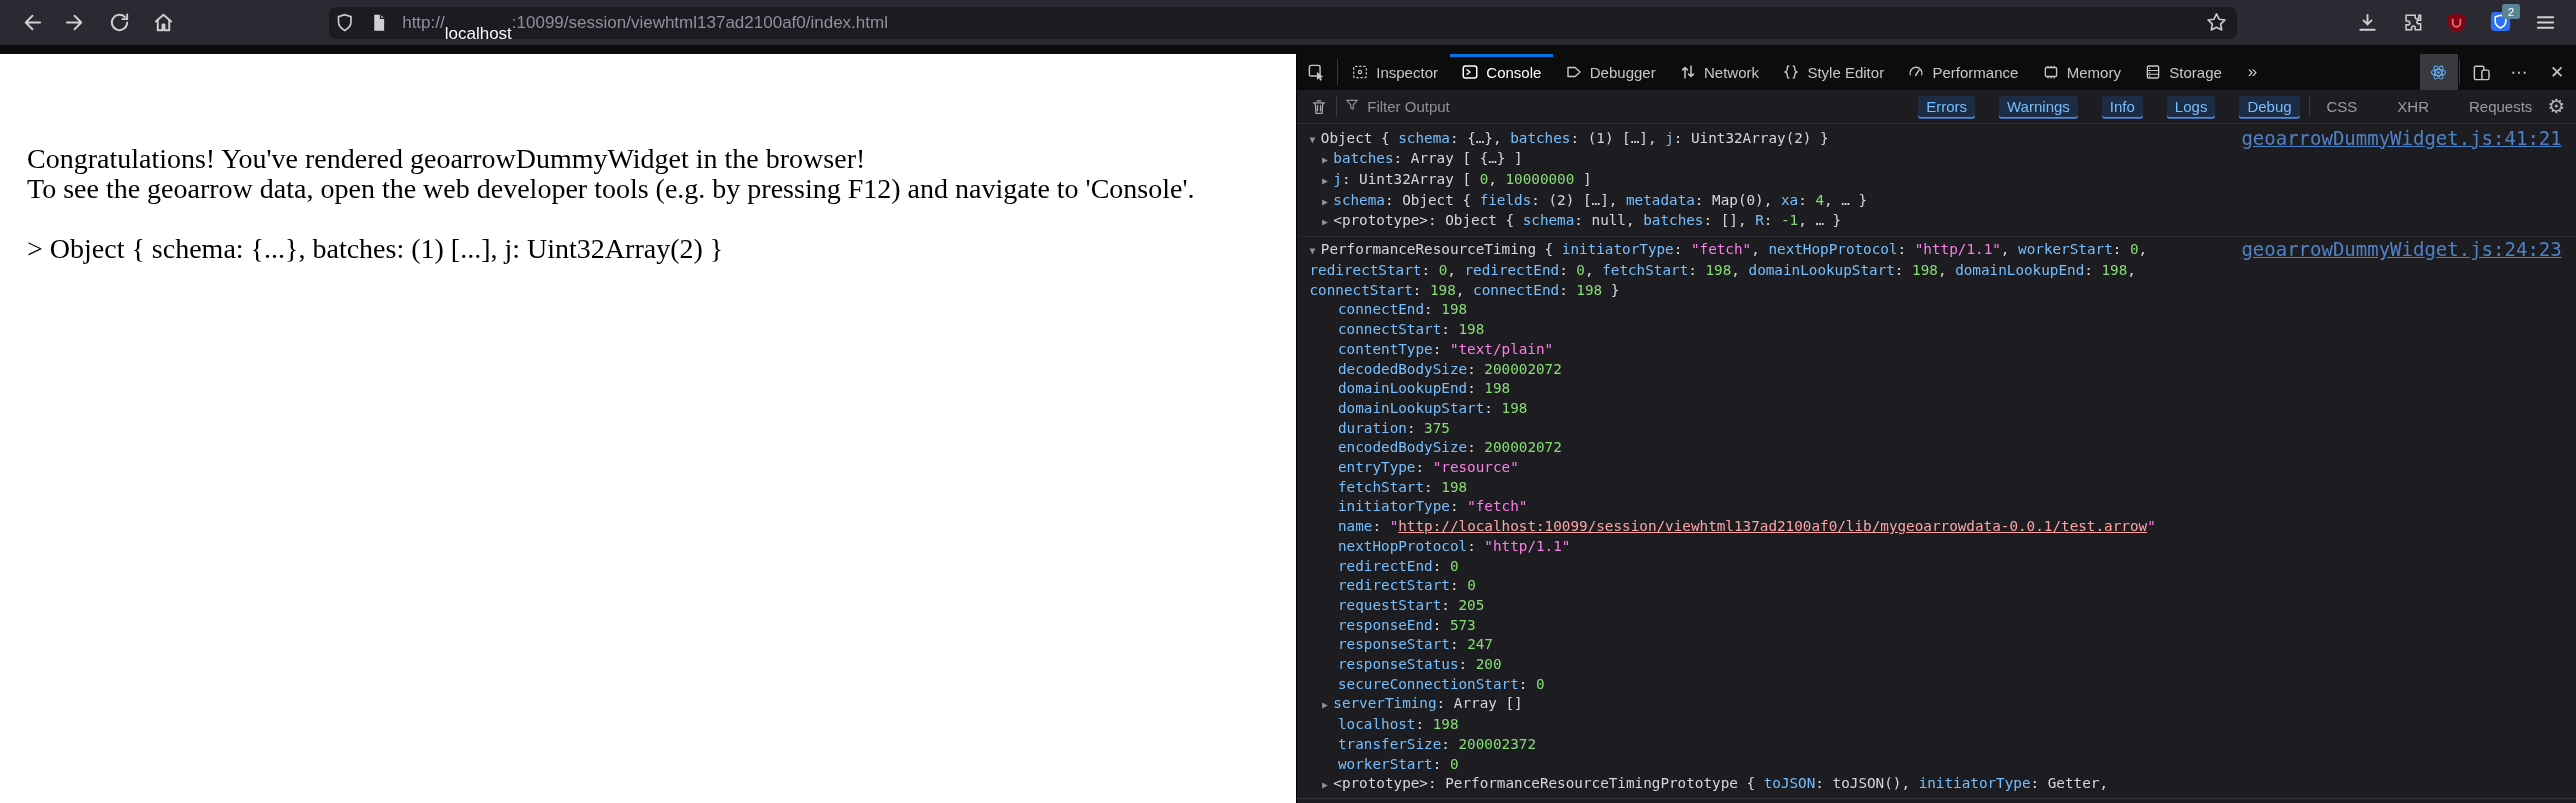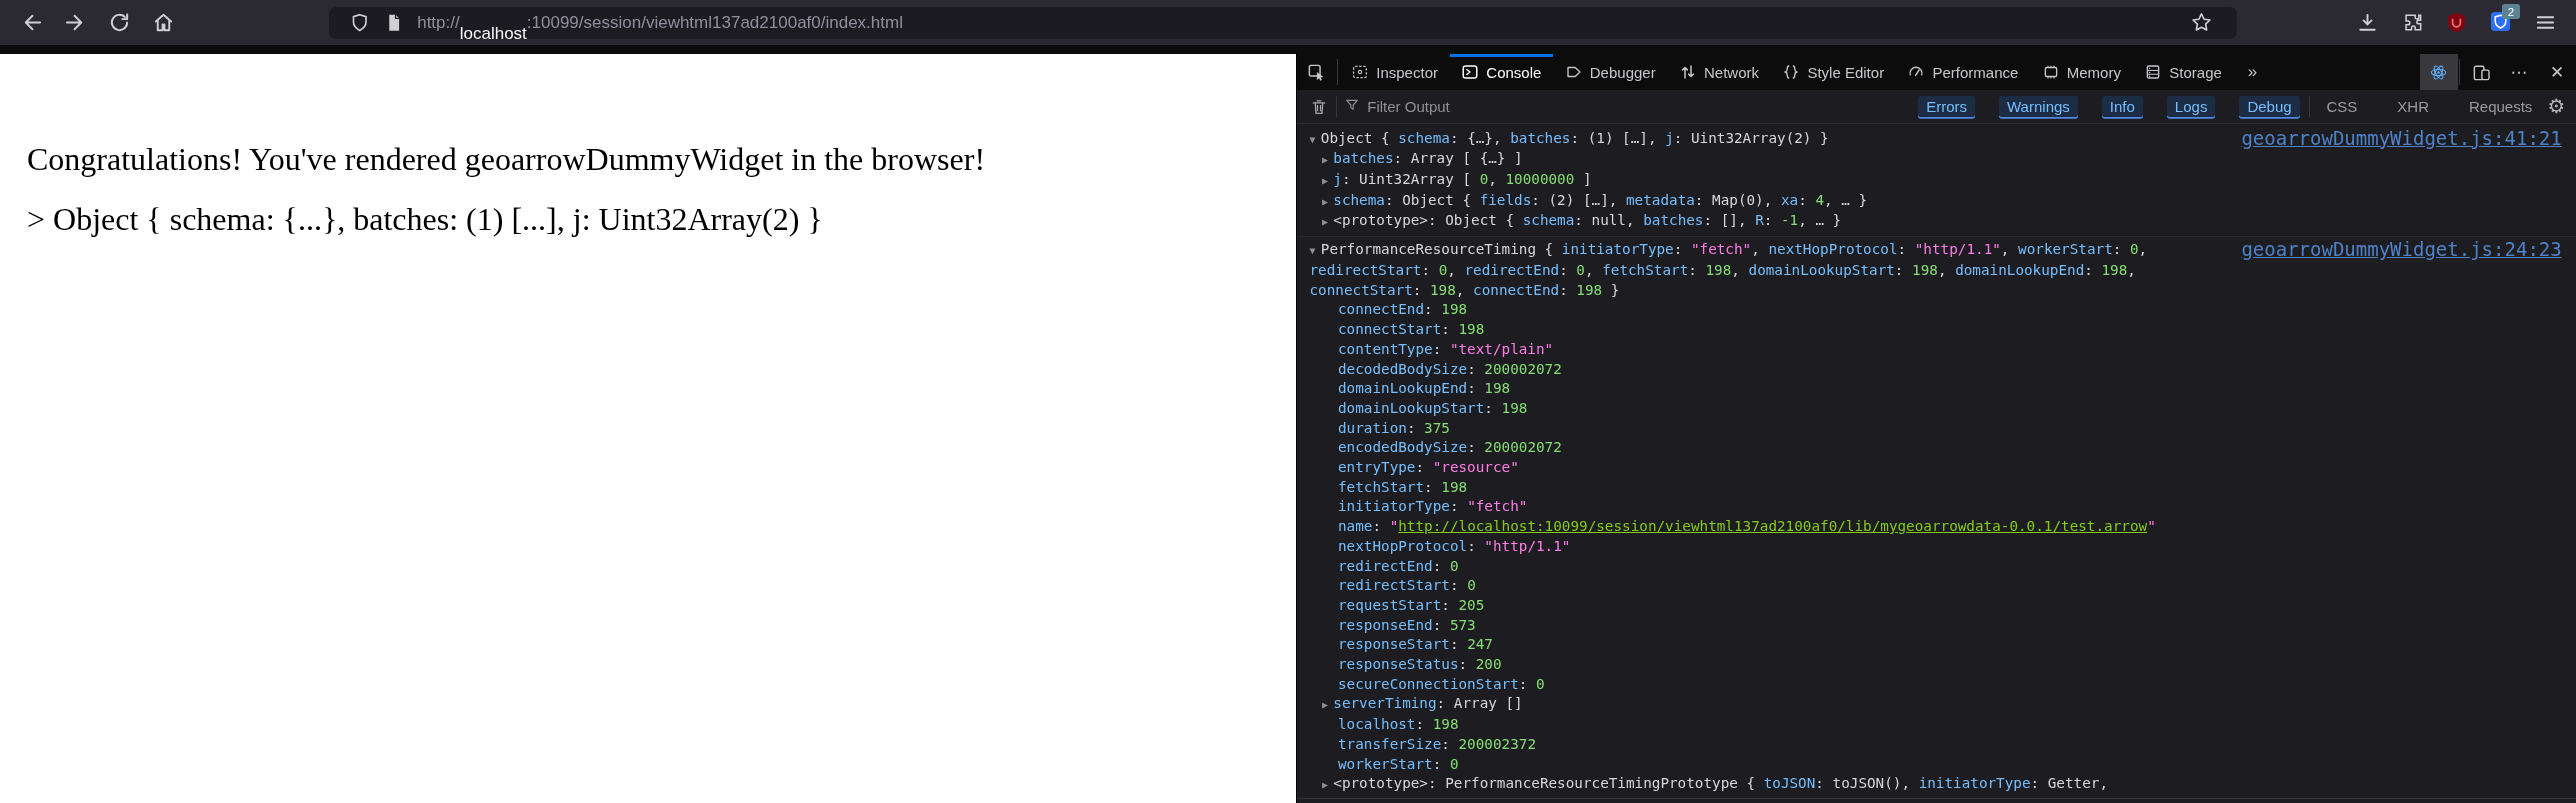--- a/index.html
+++ b/index.html
@@ -8,33 +8,33 @@
 
   
   .browser-toolbar { position:absolute; top:0; left:0; right:0; height:45px; background:#2b2a33;
                      display:flex; align-items:center; padding:0 16px; box-sizing:border-box; }
   .dark-strip { position:absolute; top:45px; left:0; right:0; height:9px; background:#0c0c0d; }
   .tbbtn { width:30px; height:30px; display:flex; align-items:center; justify-content:center;
            color:#d0cfd4; margin-right:14.3px; border-radius:3.6px; flex:0 0 auto; }
   .tbbtn svg { width:23px; height:23px; }
   .spacer1 { flex:0 0 136px; } .spacer2 { flex:0 0 116px; }
   .urlbar { flex:1 1 auto; height:32px; background:#1c1b22; border-radius:7.2px; display:flex;
-            align-items:center; padding:0 20px; box-sizing:border-box; color:#8f8f9d; font-size:17px; }
+            align-items:center; padding:0 5px; box-sizing:border-box; color:#8f8f9d; font-size:17px; }
   .urlbar .uicon { width:21.5px; height:21.5px; margin-right:12.5px; color:#d0cfd4; flex:0 0 auto; }
   .urlbar .uicon svg { width:21.5px; height:21.5px; }
   .url-host { color:#f9f9fa;margin-top:22px; }
   .url-dim { color:#8f8f9d; }
   .star { margin-left:auto; color:#d0cfd4; }
   .ext-wrap { position:relative; }
   .ext-badge { position:absolute; top:-3.6px; right:-4.5px; min-width:15px; height:15px; background:#5b8392;
                color:#fff; font-size:11.6px; line-height:15px; text-align:center; border-radius:2.7px; padding:0 1.8px; }
 
   
   .page { position:absolute; top:54px; left:0; width:1296px; bottom:0; background:#ffffff; color:#000;
-          font-family:"Liberation Serif", serif; font-size:32px; line-height:30px;
+          font-family:"Liberation Serif", serif; font-size:28px; line-height:30px;
           padding:90px 18px 0 27px; box-sizing:border-box; }
   .page-line { min-height:30px; white-space:pre-wrap; }
 
   
   .devtools { position:absolute; top:54px; left:1296px; right:0; bottom:0; background:#1d1d21;
               border-left:0.9px solid #000; box-sizing:border-box; color:#c8c8cc; }
   .dt-tabbar { position:absolute; top:0; left:0; right:0; height:36px; background:#0c0c0d;
                display:flex; align-items:stretch; font-size:15px; }
   .dt-tab { display:flex; align-items:center; gap:7.2px; padding:0 11.6px; color:#c8c8cc; position:relative; }
   .dt-tab svg { width:18px; height:18px; }
@@ -66,21 +66,21 @@
                     font-family:"DejaVu Sans Mono", monospace; font-size:14.3px; background:#1d1d21; }
   .console-row { border-bottom:0.9px solid #29292e; padding:3.6px 0; }
   .console-line { position:relative; display:flex; align-items:baseline; line-height:19.7px;
                   white-space:pre; padding-right:215px; }
   .ind0 { padding-left:12.5px; } .ind1 { padding-left:25px; } .ind2 { padding-left:41px; }
   .tok-tw { color:#8f8f94; font-size:9.8px; padding-right:5.4px; }
   .tok-pl { color:#d7d7db; }
   .tok-pr { color:#75bfff; }
   .tok-num { color:#86de74; }
   .tok-str { color:#ff7de9; }
-  .tok-strlink { color:#84cc16; text-decoration:underline; }
+  .tok-strlink { color:#fca5a5; text-decoration:underline; }
   .source-link { position:absolute; right:14.3px; top:0; color:#4e82c8; text-decoration:underline;
                  font-size:19px; }
   .console-input-strip { position:absolute; left:0; right:0; bottom:0; height:5.4px; background:#1d1d21;
                          border-top:0.9px solid #33333a; }
 </style>
 </head>
 <body>
 
 <div class="stage">
 
@@ -152,20 +152,21 @@
     <div class="tbbtn" style="margin-right:0">
         <svg viewBox="0 0 24 24">
           <path d="M4 6.5h16M4 12h16M4 17.5h16" fill="none" stroke="currentColor" stroke-width="2" stroke-linecap="round" stroke-linejoin="round"></path>
         </svg>
       </div>
   </div>
   <div class="dark-strip"></div>
 
   <div class="page">
       <div class="page-line">Congratulations! You've rendered geoarrowDummyWidget in the browser!</div>
+      <div class="page-line">To see the geoarrow data, open the web developer tools (e.g. by pressing F12) and navigate to 'Console'.</div>
       <div class="page-line">&nbsp;</div>
       <div class="page-line">&gt; Object { schema: {...}, batches: (1) [...], j: Uint32Array(2) }</div>
     </div>
 
   <div class="devtools">
 
     <div class="dt-tabbar">
       <div class="dt-sq">
           <svg viewBox="0 0 24 24">
             <rect x="3" y="3" width="13.5" height="13.5" rx="2" fill="none" stroke="currentColor" stroke-width="1.8"></rect>

